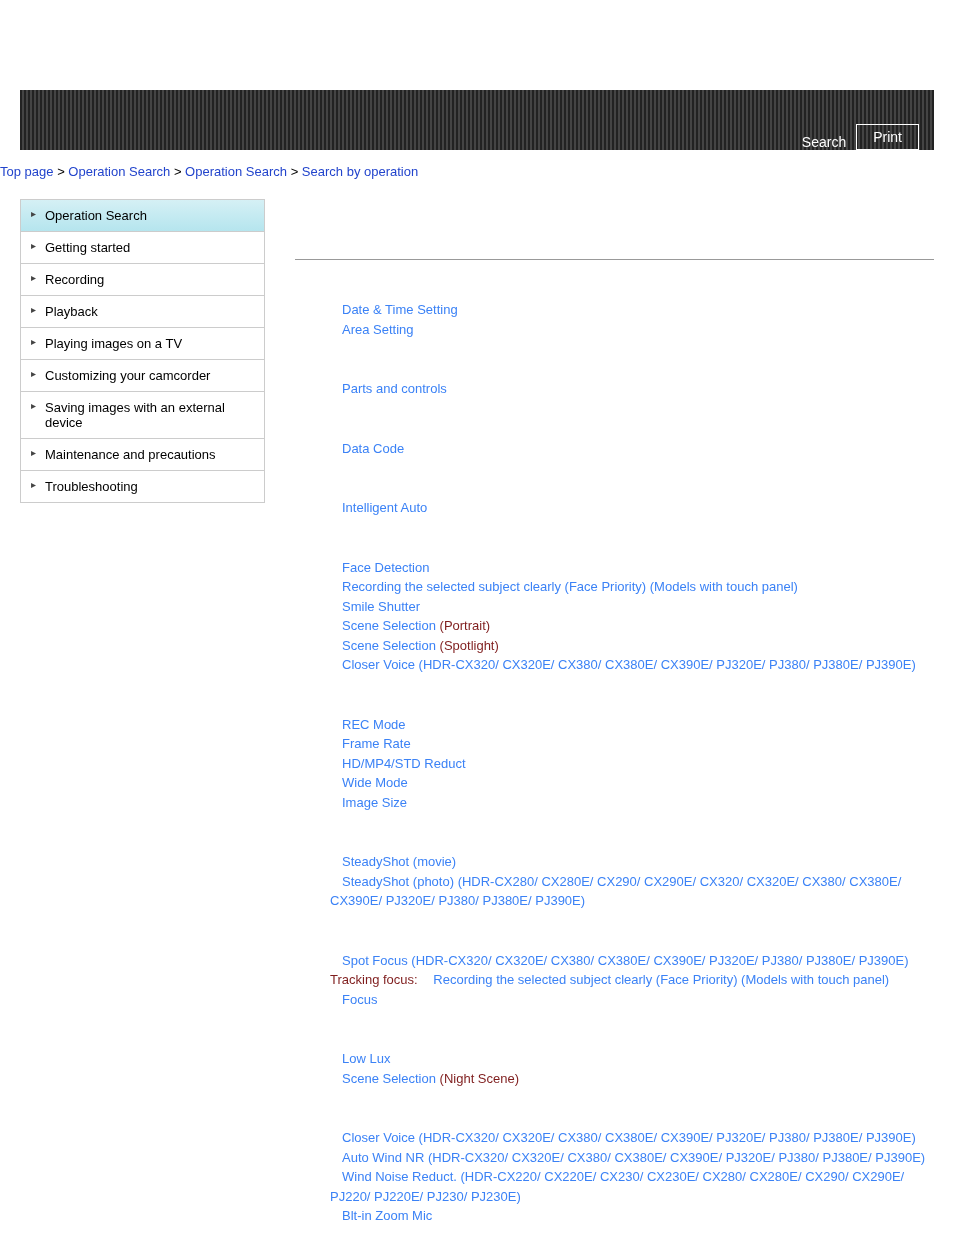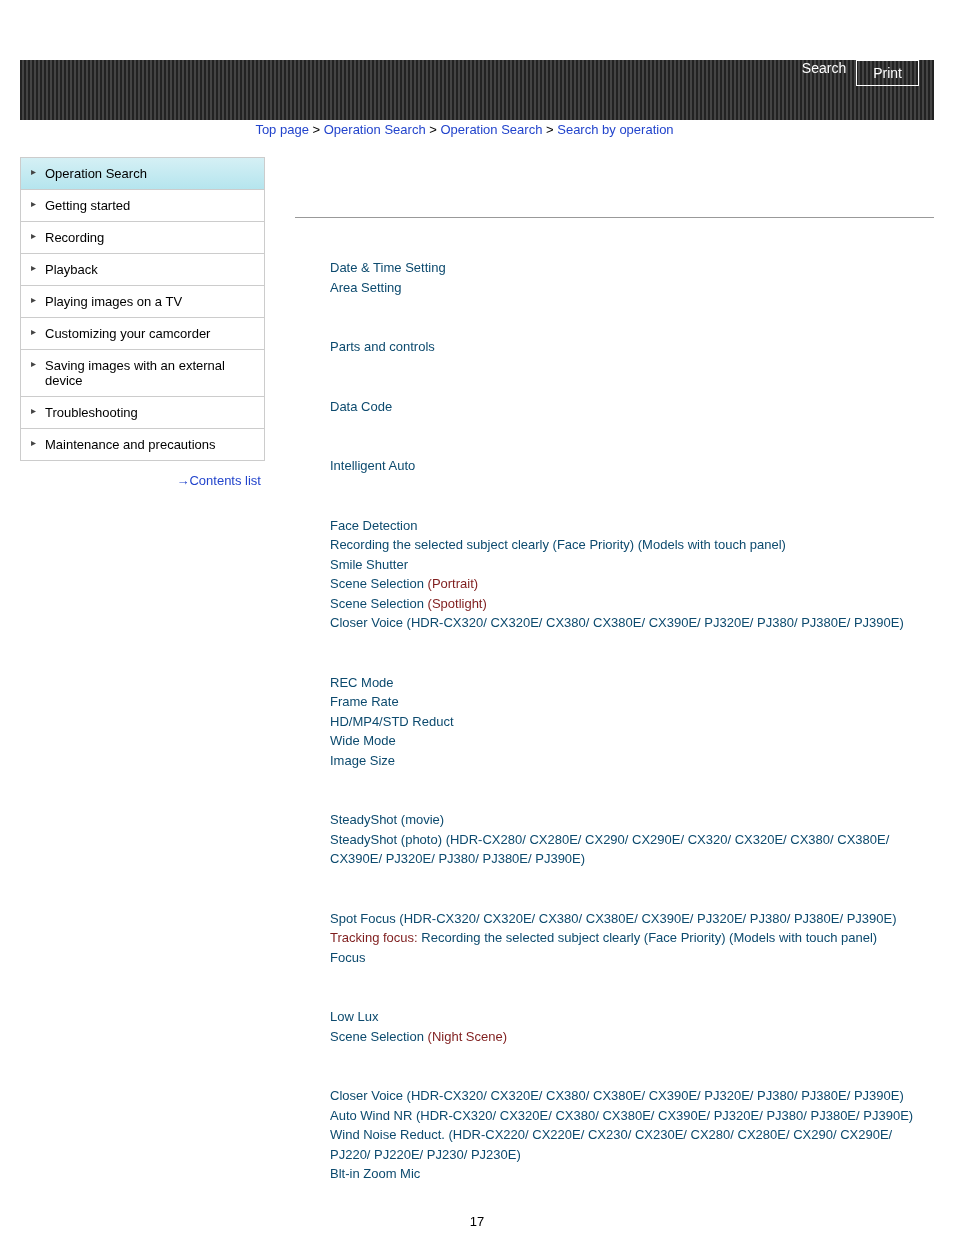--- a/index.html
+++ b/index.html
@@ -1,46 +1,46 @@
 <!DOCTYPE html>
 <html><head>
 <meta charset="utf-8">
 <style>
 * { margin: 0; padding: 0; box-sizing: border-box; }
 body { font-family: Arial, Helvetica, sans-serif; font-size: 13px; background: #fff; color: #000; width: 954px; }
 .header-bar {
   height: 60px;
   background: repeating-linear-gradient(90deg, #222 0px, #222 2px, #444 2px, #444 4px);
   background-color: #333;
-  margin: 60px 20px 0 20px;
+  margin: 90px 20px 0 20px;
   display: flex;
   justify-content: flex-end;
-  align-items: flex-start;
+  align-items: flex-end;
   padding-right: 15px;
   gap: 10px;
 }
 .search-btn { color: #fff; font-size: 14px; cursor: pointer; }
 .print-btn { color: #fff; font-size: 14px; border: 1px solid #fff; padding: 4px 16px; cursor: pointer; }
-.breadcrumb { text-align: center; padding: 2px 25px 20px 0; font-size: 13px; }
+.breadcrumb { text-align: left; padding: 14px 25px 20px 0; font-size: 13px; }
 .breadcrumb a { color: #2244cc; text-decoration: none; }
 .breadcrumb span.sep { color: #000; }
 .container { display: flex; padding: 0 20px; }
 .sidebar { width: 245px; flex-shrink: 0; }
 .sidebar-list { border: 1px solid #ccc; list-style: none; }
 .sidebar-list li { padding: 8px 10px 8px 24px; border-bottom: 1px solid #ccc; position: relative; font-size: 13px; cursor: pointer; }
 .sidebar-list li:last-child { border-bottom: none; }
 .sidebar-list li::before { content: "▸"; position: absolute; left: 10px; font-size: 10px; color: #444; }
 .sidebar-list li.active { background: linear-gradient(#d5f0f5, #b5e5ee); }
 .contents-list { text-align: right; padding: 12px 4px 0 0; }
 .contents-list a { color: #2244cc; text-decoration: none; font-size: 13px; }
 .contents-list .arrow { color: #2244cc; font-weight: bold; }
 .main { flex: 1; padding-left: 30px; }
 .main hr { border: none; border-top: 1px solid #999; margin: 60px 0 40px 0; }
 .section { margin: 0 0 40px 35px; line-height: 1.5; }
-.section a { color: #0c4a6e; text-decoration: none; }
+.section a { color: #3b82f6; text-decoration: none; margin-left: 12px; }
 .section .plain { color: #7f1d1d; }
 .page-num { text-align: center; padding: 30px 0; font-size: 13px; }
 </style>
 </head>
 <body>
 
 <div class="header-bar">
   <span class="search-btn">Search</span>
   <span class="print-btn">Print</span>
 </div>
@@ -58,26 +58,23 @@
 <div class="container">
   <div class="sidebar">
     <ul class="sidebar-list">
       <li class="active">Operation Search</li>
       <li>Getting started</li>
       <li>Recording</li>
       <li>Playback</li>
       <li>Playing images on a TV</li>
       <li>Customizing your camcorder</li>
       <li>Saving images with an external device</li>
+      <li>Maintenance and precautions</li>
       <li>Troubleshooting</li>
-      <li>Maintenance and precautions</li>
     </ul>
-    <div class="contents-list">
-      <span class="arrow">→</span><a href="#">Contents list</a>
-    </div>
   </div>
 
   <div class="main">
     <hr>
 
     <div class="section">
       <a href="#">Date &amp; Time Setting</a><br>
       <a href="#">Area Setting</a>
     </div>
 

